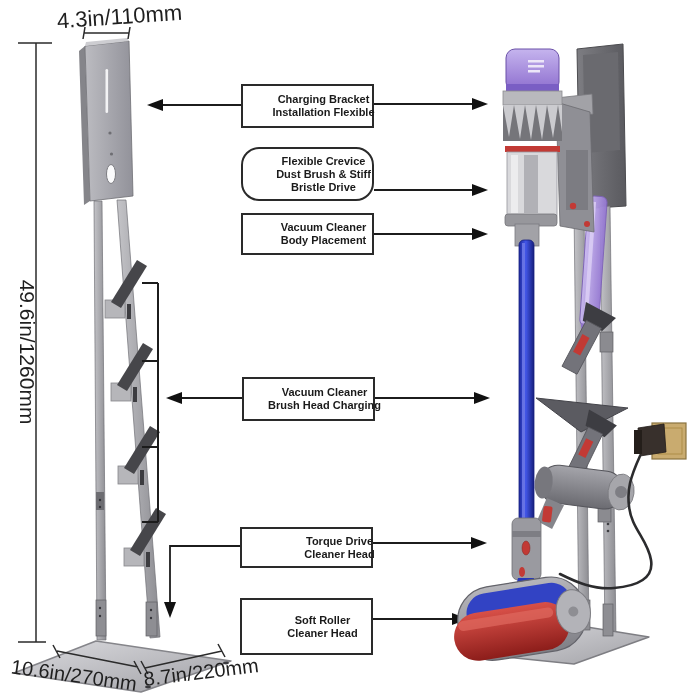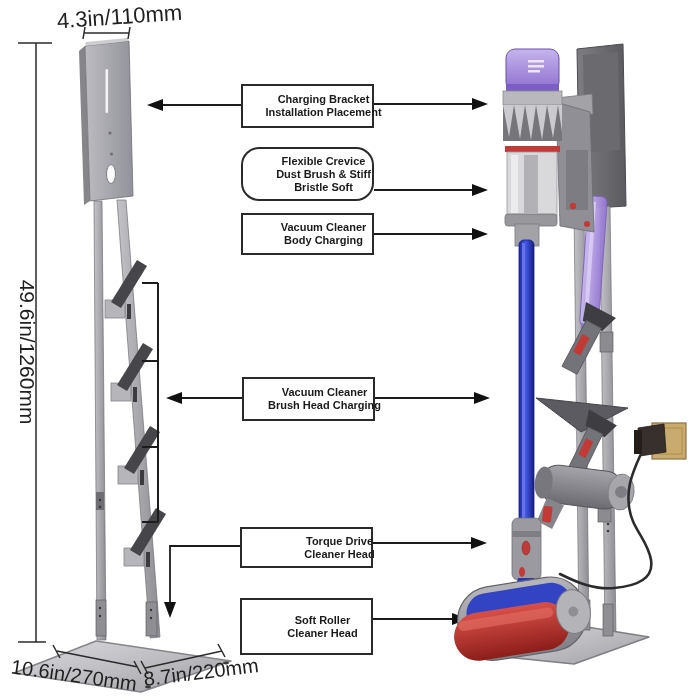--- a/index.html
+++ b/index.html
@@ -251,30 +251,30 @@
       <rect x="658" y="428" width="24" height="26" fill="none" stroke="#a8873f" stroke-width="0.8"></rect>
       <polygon points="638,428 664,424 666,452 640,456" stroke="#201b18" stroke-width="0.8" fill="#38302c"></polygon>
       <rect x="634" y="430" width="8" height="24" fill="#241e1a"></rect>
     </g>
     <path d="M640,456 C630,478 627,490 629,506 C631,528 648,540 651,560 C654,578 638,586 614,588 C594,590 576,582 560,574" fill="none" stroke-width="2.6" stroke-linecap="round" stroke="#2b2b2d"></path>
   </g>
 </svg>
 
 <div class="callout" id="co1">
   <div>Charging Bracket</div>
-  <div>Installation Placement</div>
+  <div>Installation Flexible</div>
 </div>
 <div class="callout" id="co2">
   <div>Flexible Crevice</div>
   <div>Dust Brush &amp; Stiff</div>
-  <div>Bristle Soft</div>
+  <div>Bristle Drive</div>
 </div>
 <div class="callout" id="co3">
   <div>Vacuum Cleaner</div>
-  <div>Body Charging</div>
+  <div>Body Placement</div>
 </div>
 <div class="callout" id="co4">
   <div>Vacuum Cleaner</div>
   <div>Brush Head Charging</div>
 </div>
 <div class="callout" id="co5">
   <div>Torque Drive</div>
   <div>Cleaner Head</div>
 </div>
 <div class="callout" id="co6">

